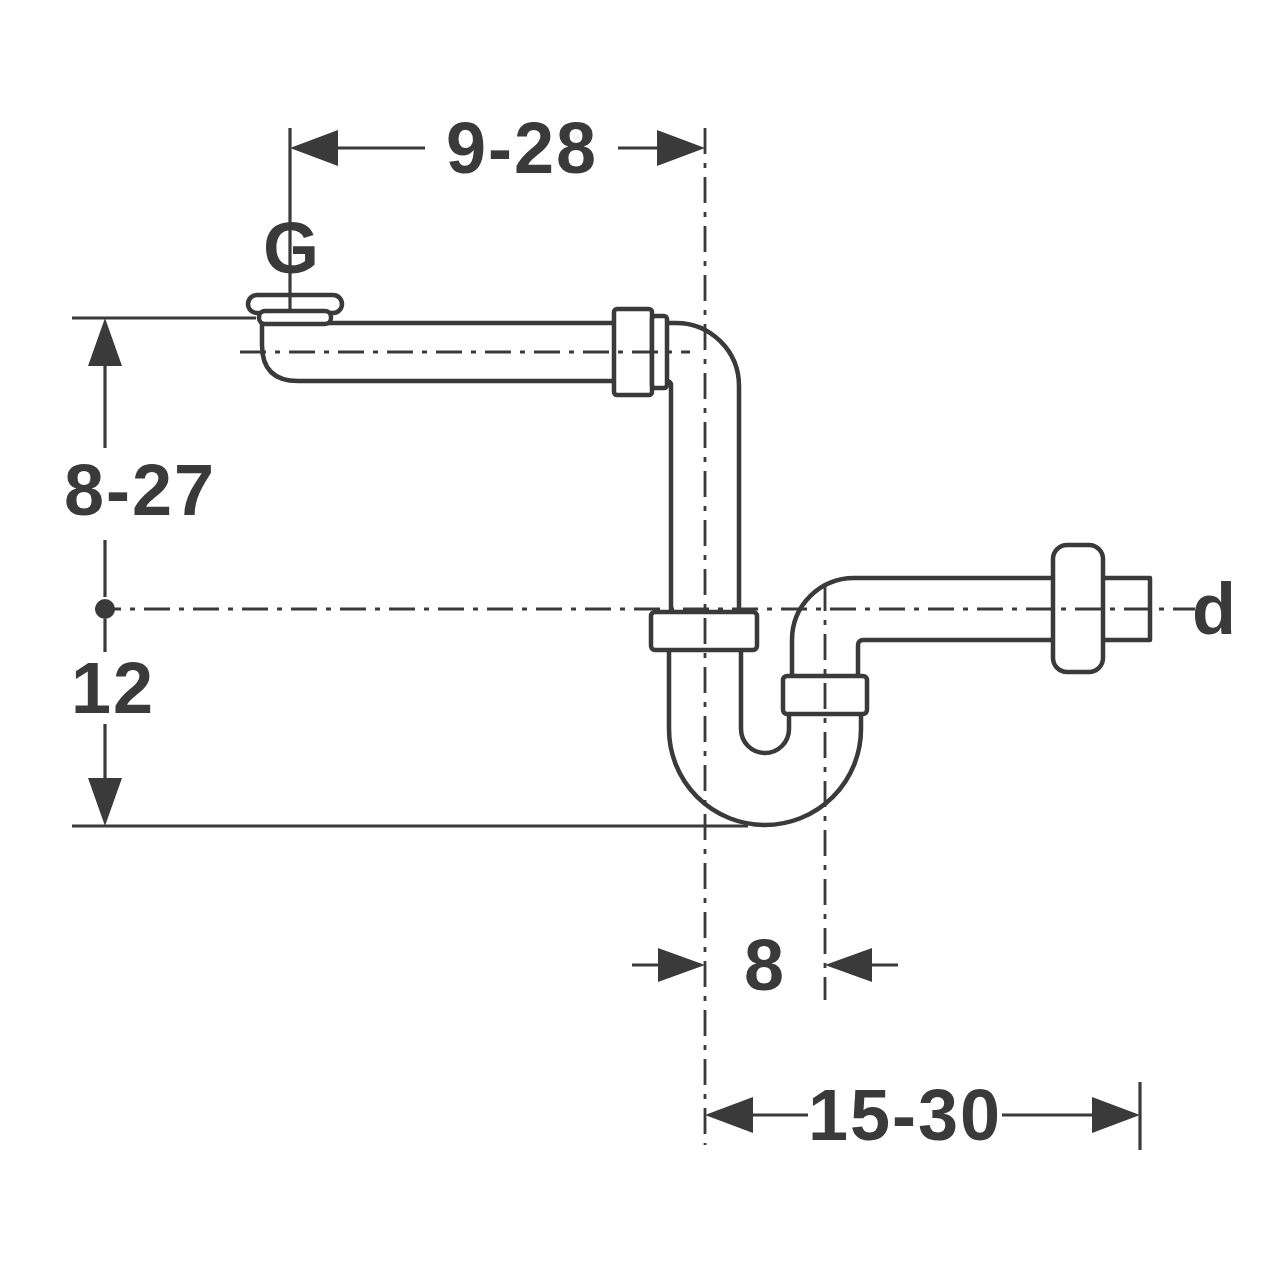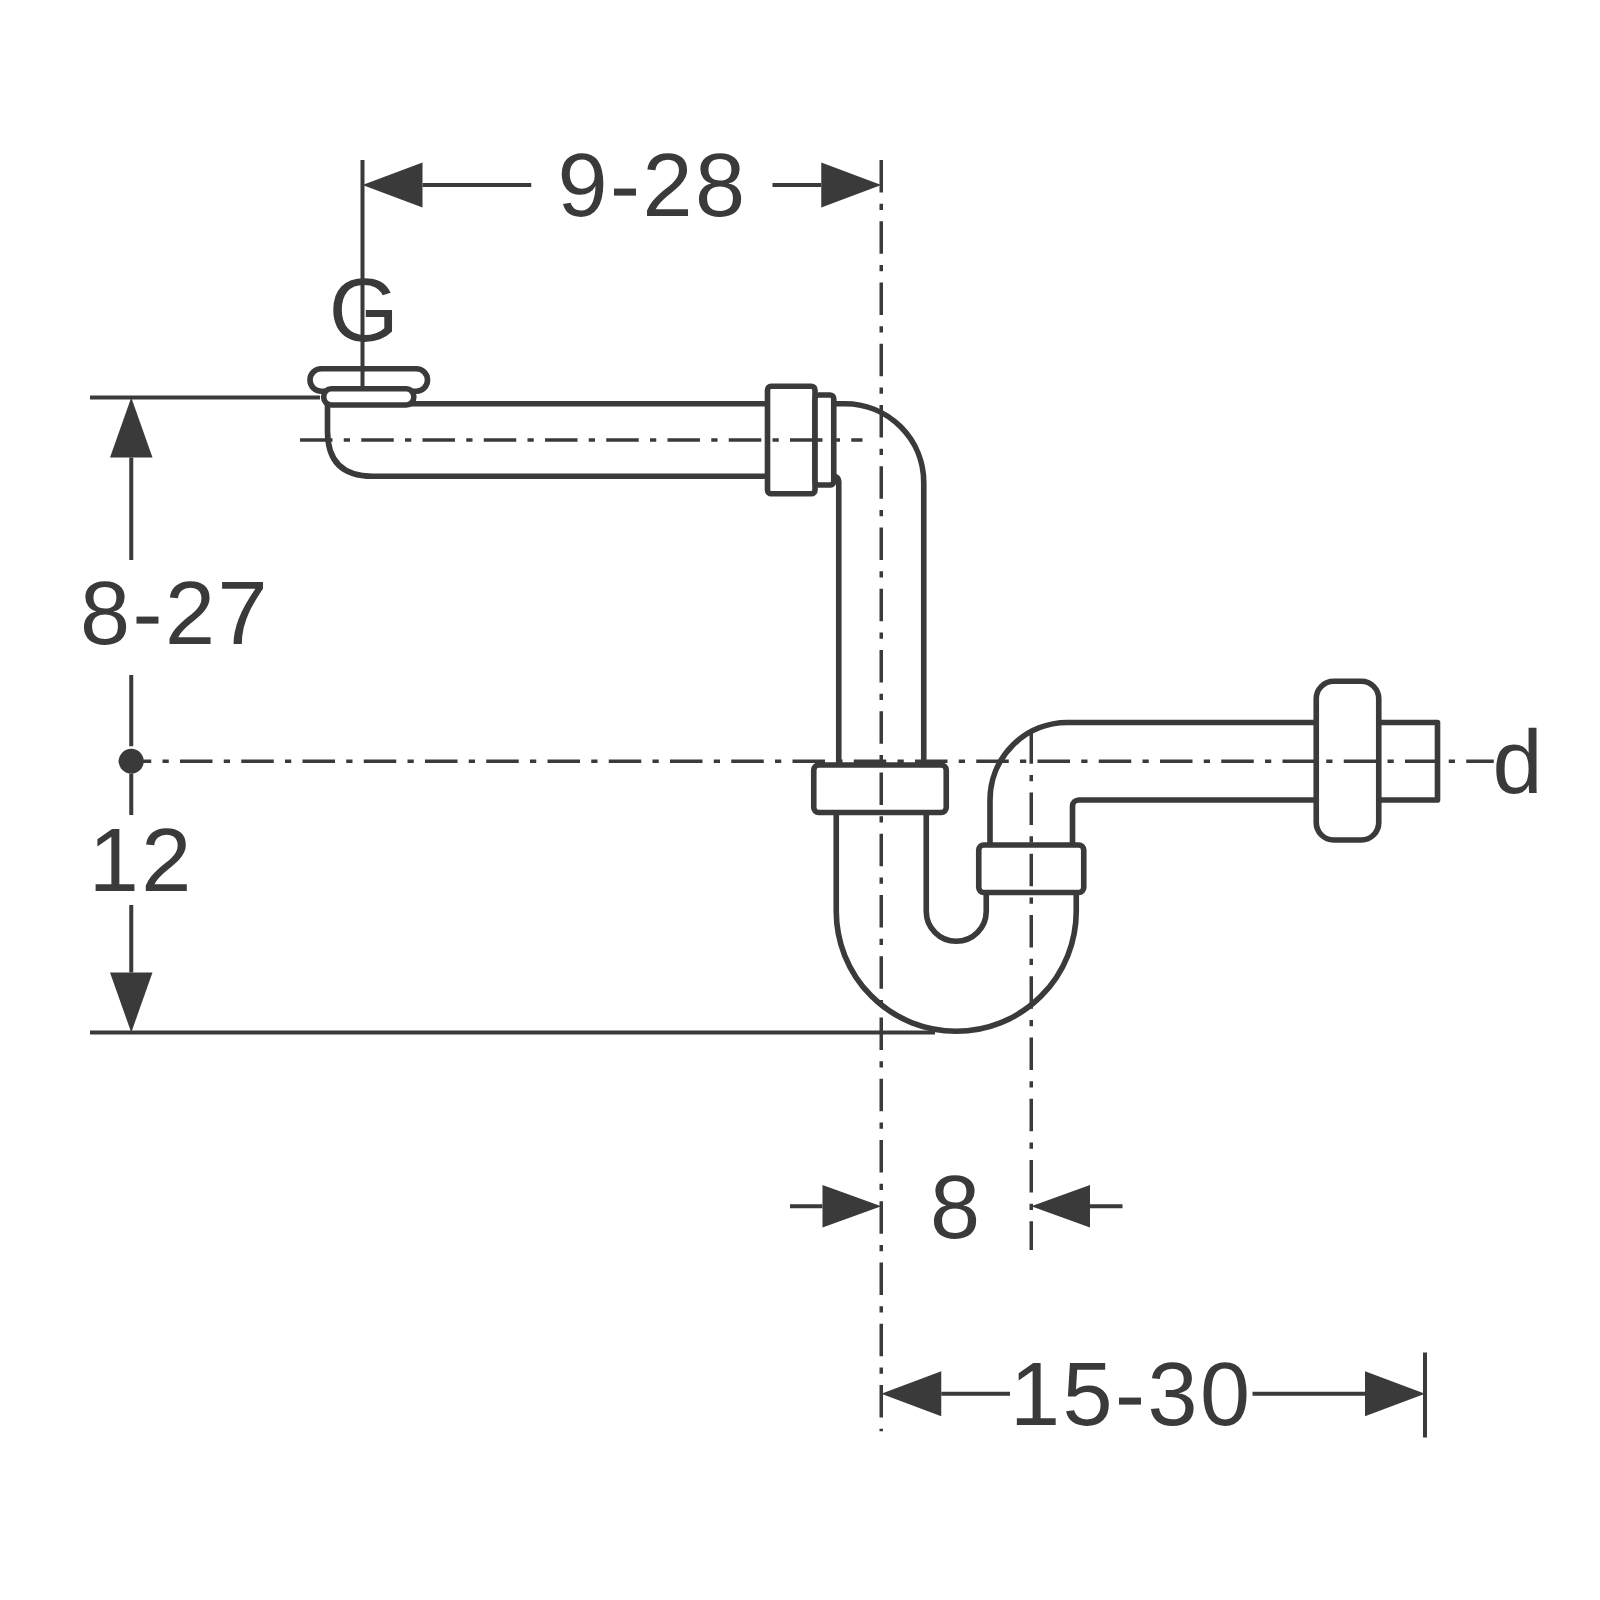--- a/index.html
+++ b/index.html
@@ -9,20 +9,21 @@
     background: #ffffff;
     width: 1280px;
     height: 1280px;
     font-family: "Liberation Sans", "DejaVu Sans", sans-serif;
   }
   .canvas {
     width: 1280px;
     height: 1280px;
     background: #ffffff;
     position: relative;
+    font-weight: bold;
   }
   svg { display: block; }
   .pipe {
     fill: #ffffff;
     stroke: var(--line-color);
     stroke-width: 4.5;
     stroke-linejoin: round;
   }
   .fitting {
     fill: #ffffff;

